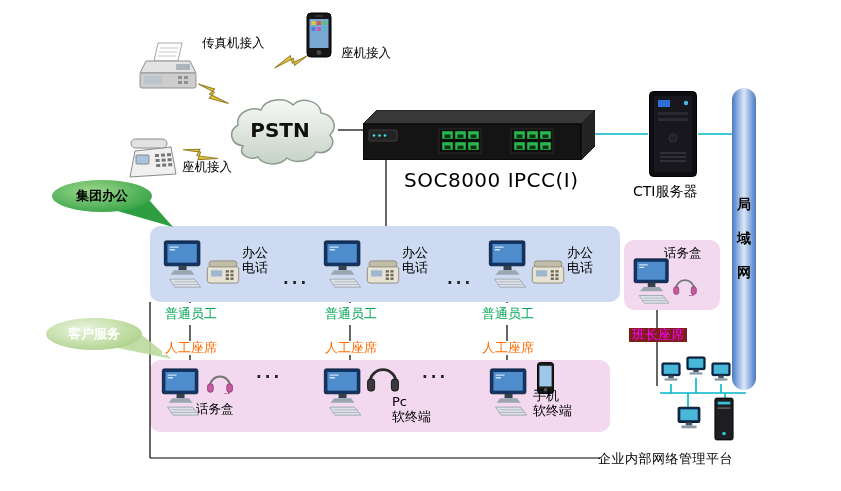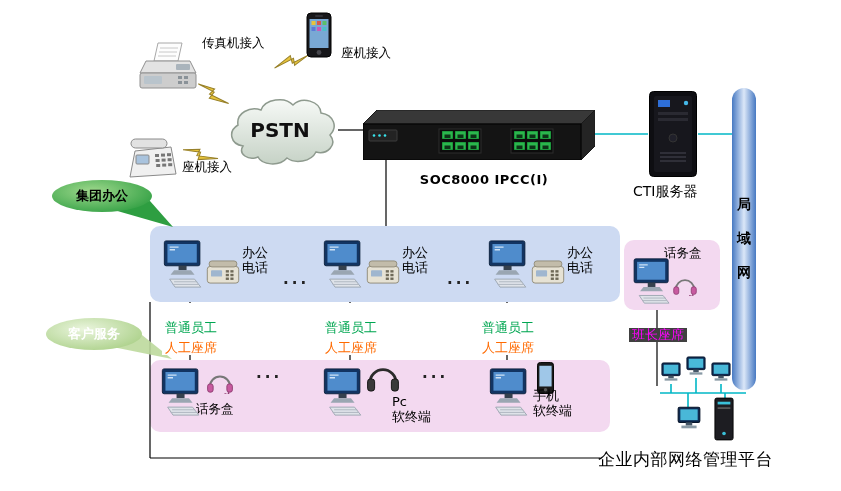--- a/index.html
+++ b/index.html
@@ -5,23 +5,23 @@
   html,body{margin:0;padding:0;background:#fff;}
   .stage{position:relative;width:841px;height:491px;background:#ffffff;overflow:hidden;
          font-family:"DejaVu Sans","Liberation Sans",sans-serif;color:#000;}
   .panel{position:absolute;border-radius:10px;z-index:1;}
   .panel.blue{background:#cddaf2;}
   .panel.pink{background:#f3d9f0;}
   svg.lines{position:absolute;left:0;top:0;z-index:2;}
   .icon{position:absolute;z-index:3;}
   .lbl{position:absolute;font-size:12.5px;line-height:14px;white-space:nowrap;z-index:4;}
   .twoline{position:absolute;font-size:13px;line-height:15px;z-index:4;}
-  .staff{color:#00a651;font-size:13px;background:#fff;padding:18px 1px;text-align:center;}
+  .staff{color:#00a651;font-size:13px;background:#fff;padding:4px 1px;text-align:center;}
   .agent{color:#ff6a00;font-size:13px;background:#fff;padding:0 1px;text-align:center;}
-  .seat{color:#ff00ff;font-size:13px;background:#404040;padding:0 1px;text-align:center;}
+  .seat{color:#ff00ff;font-size:13px;background:#7f1d1d;padding:0 1px;text-align:center;}
   .dots{position:absolute;z-index:4;font-size:15px;font-weight:bold;letter-spacing:3px;color:#222;}
   .callout{position:absolute;z-index:4;display:flex;align-items:center;justify-content:center;
            border-radius:50%;font-size:13px;font-weight:bold;font-family:Liberation Serif, serif;}
   .callout.g1{background:radial-gradient(ellipse at 40% 35%,#9ed88c,#2e9e41 85%);color:#000;}
   .callout.g2{background:radial-gradient(ellipse at 40% 35%,#eaf5dd,#a9cf86 85%);color:#fff;text-align:center;}
   .lanbar{position:absolute;left:732px;top:88px;width:24px;height:302px;border-radius:12px;
           background:linear-gradient(90deg,#4779c2,#dbe7f8 50%,#4779c2);z-index:3;
           display:flex;flex-direction:column;align-items:center;justify-content:center;gap:16px;
           font-size:14px;font-weight:bold;color:#000;}
   .legend{position:absolute;left:505px;top:34px;width:122px;height:56px;border:1px solid #666;
@@ -303,23 +303,23 @@
   <svg class="icon" style="left:676px;top:406px" width="26" height="24">
       <use href="#sym-minipc"></use>
     </svg>
   <svg class="icon" style="left:714px;top:397px" width="20" height="44">
       <use href="#sym-tower"></use>
     </svg>
 
   <div class="lbl" style="left:202px;top:36px">传真机接入</div>
   <div class="lbl" style="left:341px;top:46px">座机接入</div>
   <div class="lbl" style="left:182px;top:160px">座机接入</div>
-  <div class="lbl" style="left:404px;top:173px;width:160px;text-align:center;font-size:13px;font-weight:bold;letter-spacing:0.5px">SOC8000 IPCC(I)</div>
+  <div class="lbl" style="left:404px;top:173px;width:160px;text-align:center;font-size:20px;font-weight:normal;letter-spacing:0.5px">SOC8000 IPCC(I)</div>
   <div class="lbl" style="left:633px;top:184px;width:80px;text-align:left;font-size:14px">CTI服务器</div>
-  <div class="lbl" style="left:598px;top:452px;font-size:17px;letter-spacing:0.5px">企业内部网络管理平台</div>
+  <div class="lbl" style="left:598px;top:452px;font-size:13px;letter-spacing:0.5px">企业内部网络管理平台</div>
 
   <div class="twoline" style="left:242px;top:245px">
     <div>办公</div>
     <div>电话</div>
   </div>
   <div class="twoline" style="left:402px;top:245px">
     <div>办公</div>
     <div>电话</div>
   </div>
   <div class="twoline" style="left:567px;top:245px">

